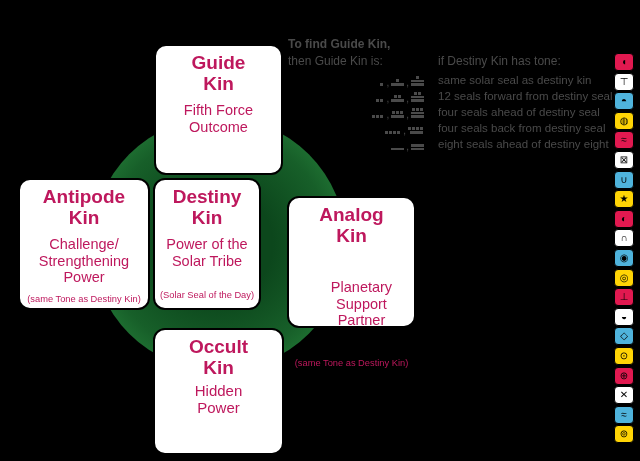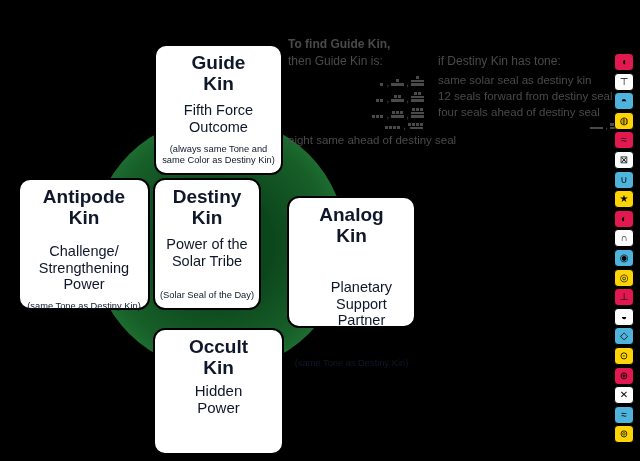--- a/index.html
+++ b/index.html
@@ -10,37 +10,37 @@
   }
   
   .circle{
     position:absolute;left:92px;top:117px;width:254px;height:254px;
     border-radius:50%;
     background:radial-gradient(circle at 50% 50%, #0c471c 30%, #175f29 62%, #26803a 84%, #39a04b 96%, #42ab52 100%);
   }
   
   .card{
     position:absolute;background:#fff;border:2px solid #000;border-radius:12px;
-    box-sizing:border-box;text-align:center;color:#0f172a;
+    box-sizing:border-box;text-align:center;color:#be185d;
     display:flex;flex-direction:column;align-items:center;
     padding:6px 3px 5px;
   }
   .card .title{
     margin:1px 0 0;font-size:19px;font-weight:bold;line-height:1.08;
     white-space:pre-line;
   }
   .card .body{
     margin:8px 0 0;font-size:14.5px;line-height:1.14;white-space:pre-line;
   }
   .card .note{
     margin:auto 0 2px;font-size:9.3px;line-height:1.18;white-space:pre-line;
   }
   .card-guide{left:154px;top:44px;width:129px;height:131px;}
   .card-antipode{left:18px;top:178px;width:132px;height:132px;gap:8px;}
-  .card-antipode .body{margin-top:7px;}
+  .card-antipode .body{margin-top:0;}
   .card-destiny{left:153px;top:178px;width:108px;height:132px;}
   .card-analog{left:287px;top:196px;width:129px;height:132px;gap:29px;}
   .card-analog .body{margin-top:4px;margin-left:20px;}
   .card-occult{left:153px;top:328px;width:131px;height:127px;}
   .card-occult .body{margin-top:4px;font-size:15px;}
 
   
   .help{position:absolute;left:288px;top:38px;width:335px;color:#4a4a4a;}
   .help .heading{margin:0;font-size:12px;font-weight:bold;line-height:1.1;}
   .help-grid{
@@ -67,22 +67,20 @@
 </head>
 <body>
 
 <div class="circle"></div>
 
 <section class="card card-guide">
   <h2 class="title">Guide
 Kin</h2>
   <p class="body">Fifth Force
 Outcome</p>
-  <p class="note">(always same Tone and
-same Color as Destiny Kin)</p>
 </section>
 
 <section class="card card-antipode">
   <h2 class="title">Antipode
 Kin</h2>
   <p class="body">Challenge/
 Strengthening
 Power</p>
   <p class="note">(same Tone as Destiny Kin)</p>
 </section>
@@ -207,31 +205,32 @@
         <span class="tone">
           <span class="dots">
             <i class="dot"></i>
             <i class="dot"></i>
             <i class="dot"></i>
             <i class="dot"></i>
           </span>
           <i class="bar"></i>
         </span>
       </div>
-      <div class="tone-cell">
-        <span class="tone">
-          <i class="bar"></i>
-        </span>
-        <span class="comma">,</span>
-        <span class="tone">
-          <i class="bar"></i>
-          <i class="bar"></i>
-        </span>
-      </div>
-      <div class="result-cell">eight same ahead of destiny seal</div>
+      <div class="result-cell">four seals back from destiny seal</div>
+      <div class="tone-cell">
+        <span class="tone">
+          <i class="bar"></i>
+        </span>
+        <span class="comma">,</span>
+        <span class="tone">
+          <i class="bar"></i>
+          <i class="bar"></i>
+        </span>
+      </div>
+      <div class="result-cell">eight seals ahead of destiny eight</div>
     </div>
 </aside>
 
 <div class="seals" id="seal-column">
     <div class="seal" style="background: rgb(225, 25, 80);">
       <span class="glyph">◖</span>
     </div>
     <div class="seal" style="background: rgb(255, 255, 255);">
       <span class="glyph">⊤</span>
     </div>

